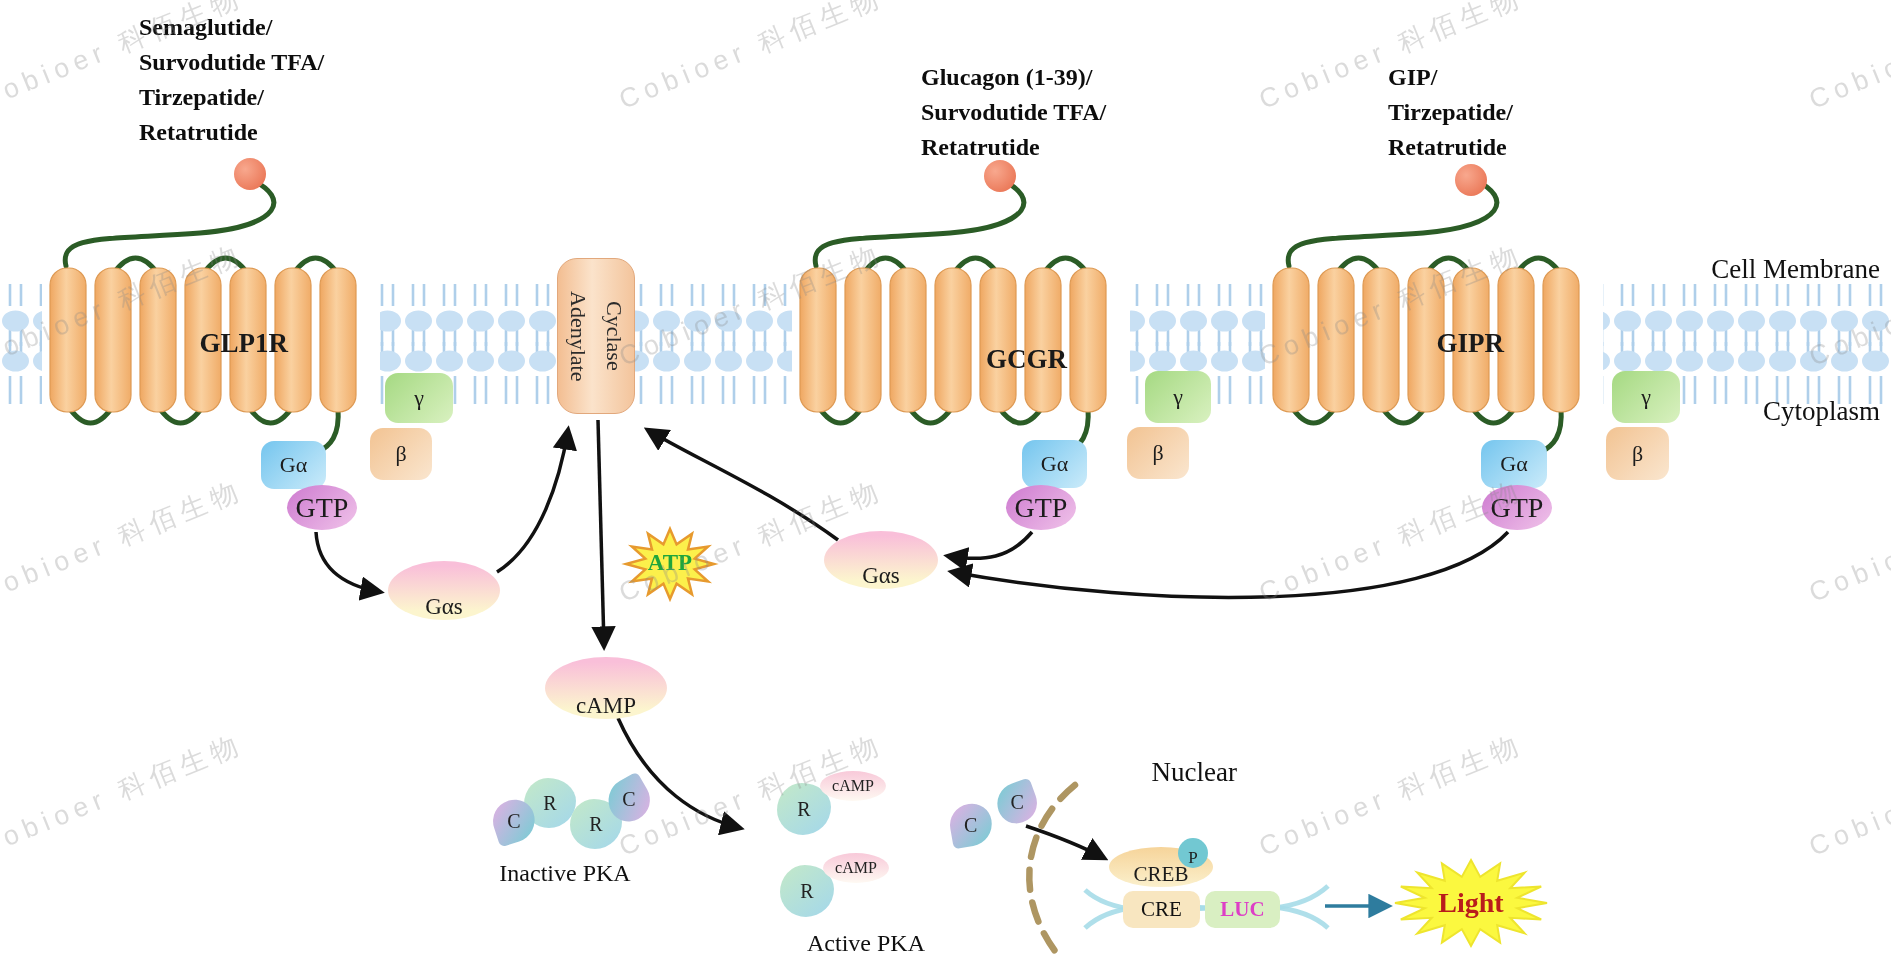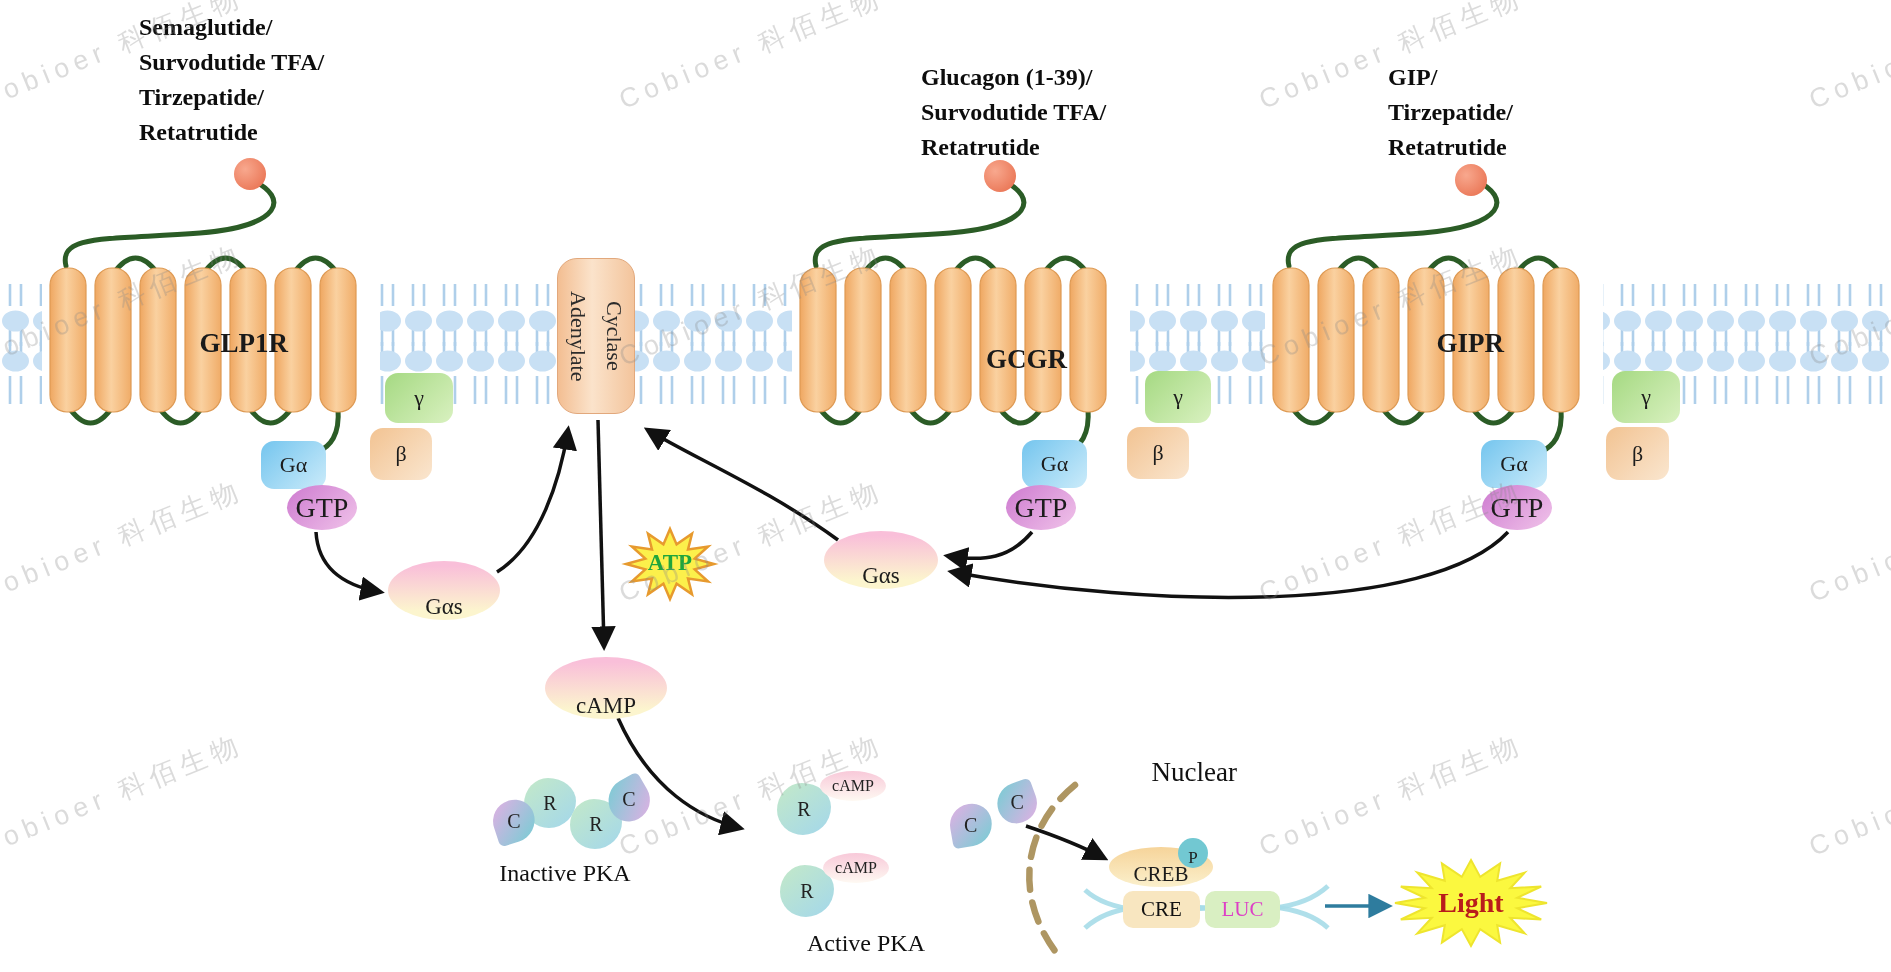--- a/index.html
+++ b/index.html
@@ -247,24 +247,26 @@
   <div class="serif-label" style="left:1047px;top:757px;width:190px;text-align:right;font-size:27px">Nuclear</div>
   <div class="gas" style="left:1109px;top:847px;width:104px;height:40px;background:linear-gradient(180deg,#F6D49A,#FBF0CC);font-size:21px">
       <span>CREB</span>
     </div>
   <div class="gas" style="left:1178px;top:838px;width:30px;height:30px;background:#72C8D2;font-size:17px">
       <span>P</span>
     </div>
   <div class="crebox" style="left:1123px;top:891px;width:77px;height:37px;background:#F8E6C0">
       <span>CRE</span>
     </div>
-  <div class="crebox" style="left:1205px;top:891px;width:75px;height:37px;background:#D9EFC2;color:#DD3FC6;font-weight:normal">
+  <div class="crebox" style="left:1205px;top:891px;width:75px;height:37px;background:#D9EFC2;color:#DD3FC6;font-weight:bold">
       <span>LUC</span>
     </div>
 
+  <div class="serif-label" style="left:1640px;top:254px;width:240px;text-align:right;font-size:27px">Cell Membrane</div>
+  <div class="serif-label" style="left:1640px;top:396px;width:240px;text-align:right;font-size:27px">Cytoplasm</div>
 
   <div class="receptor-name" style="left:128px;top:328px">GLP1R</div>
   <div class="receptor-name" style="left:907px;top:344px">GCGR</div>
   <div class="receptor-name" style="left:1344px;top:328px">GIPR</div>
 
   <div class="ligand-label" style="left:139px;top:10px">
     <div>Semaglutide/</div>
     <div>Survodutide TFA/</div>
     <div>Tirzepatide/</div>
     <div>Retatrutide</div>

